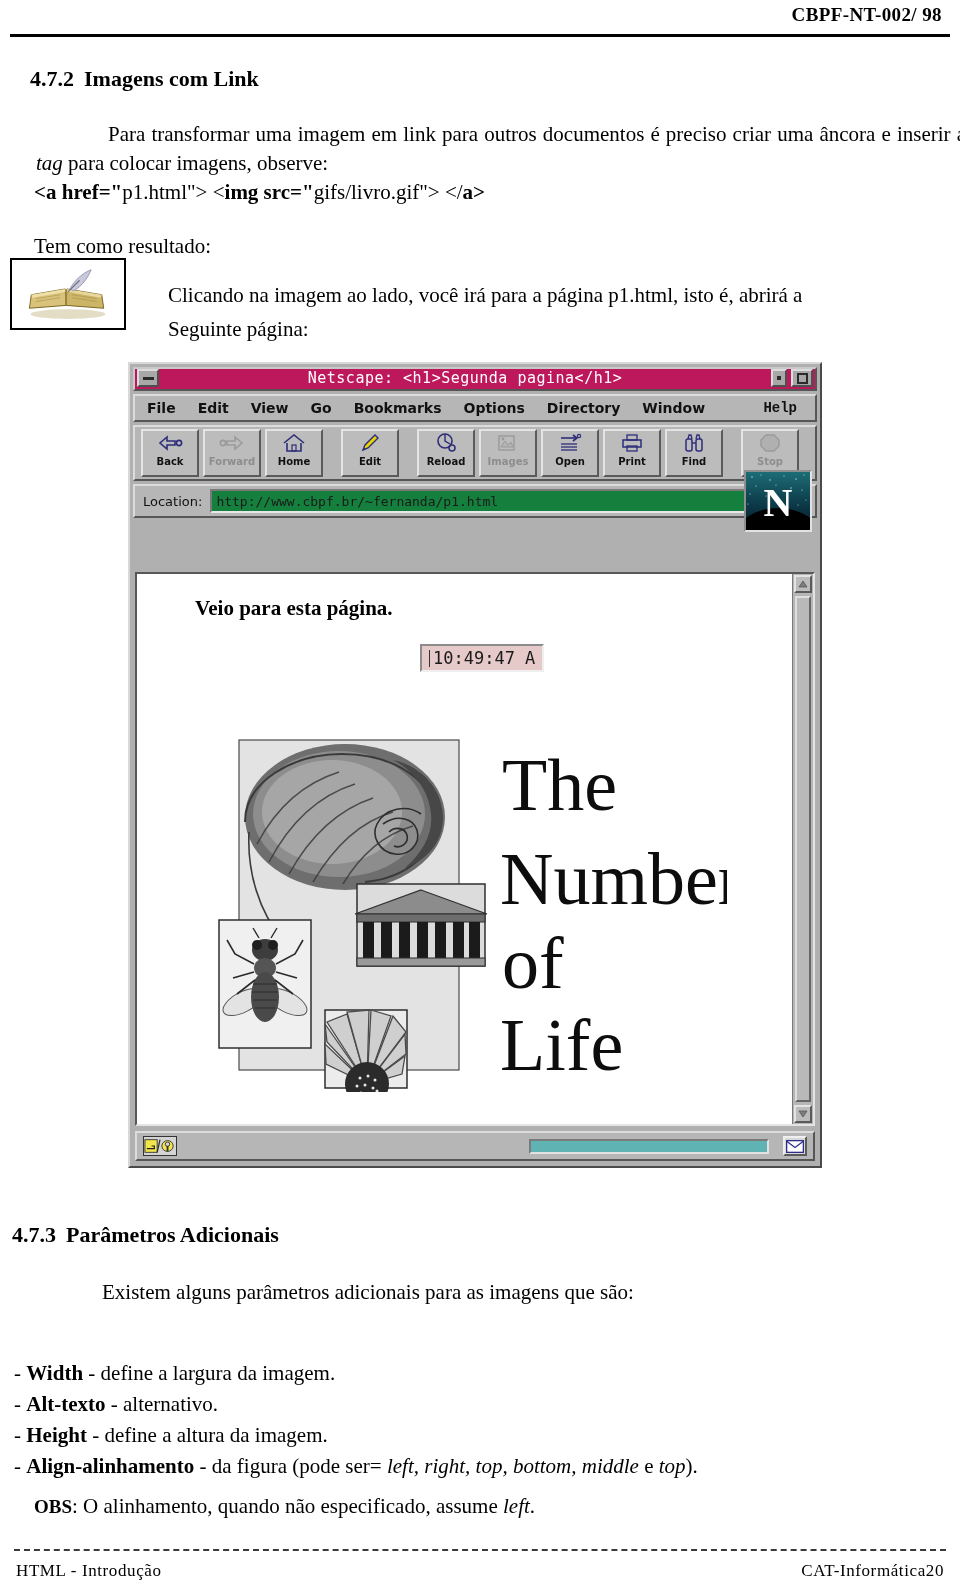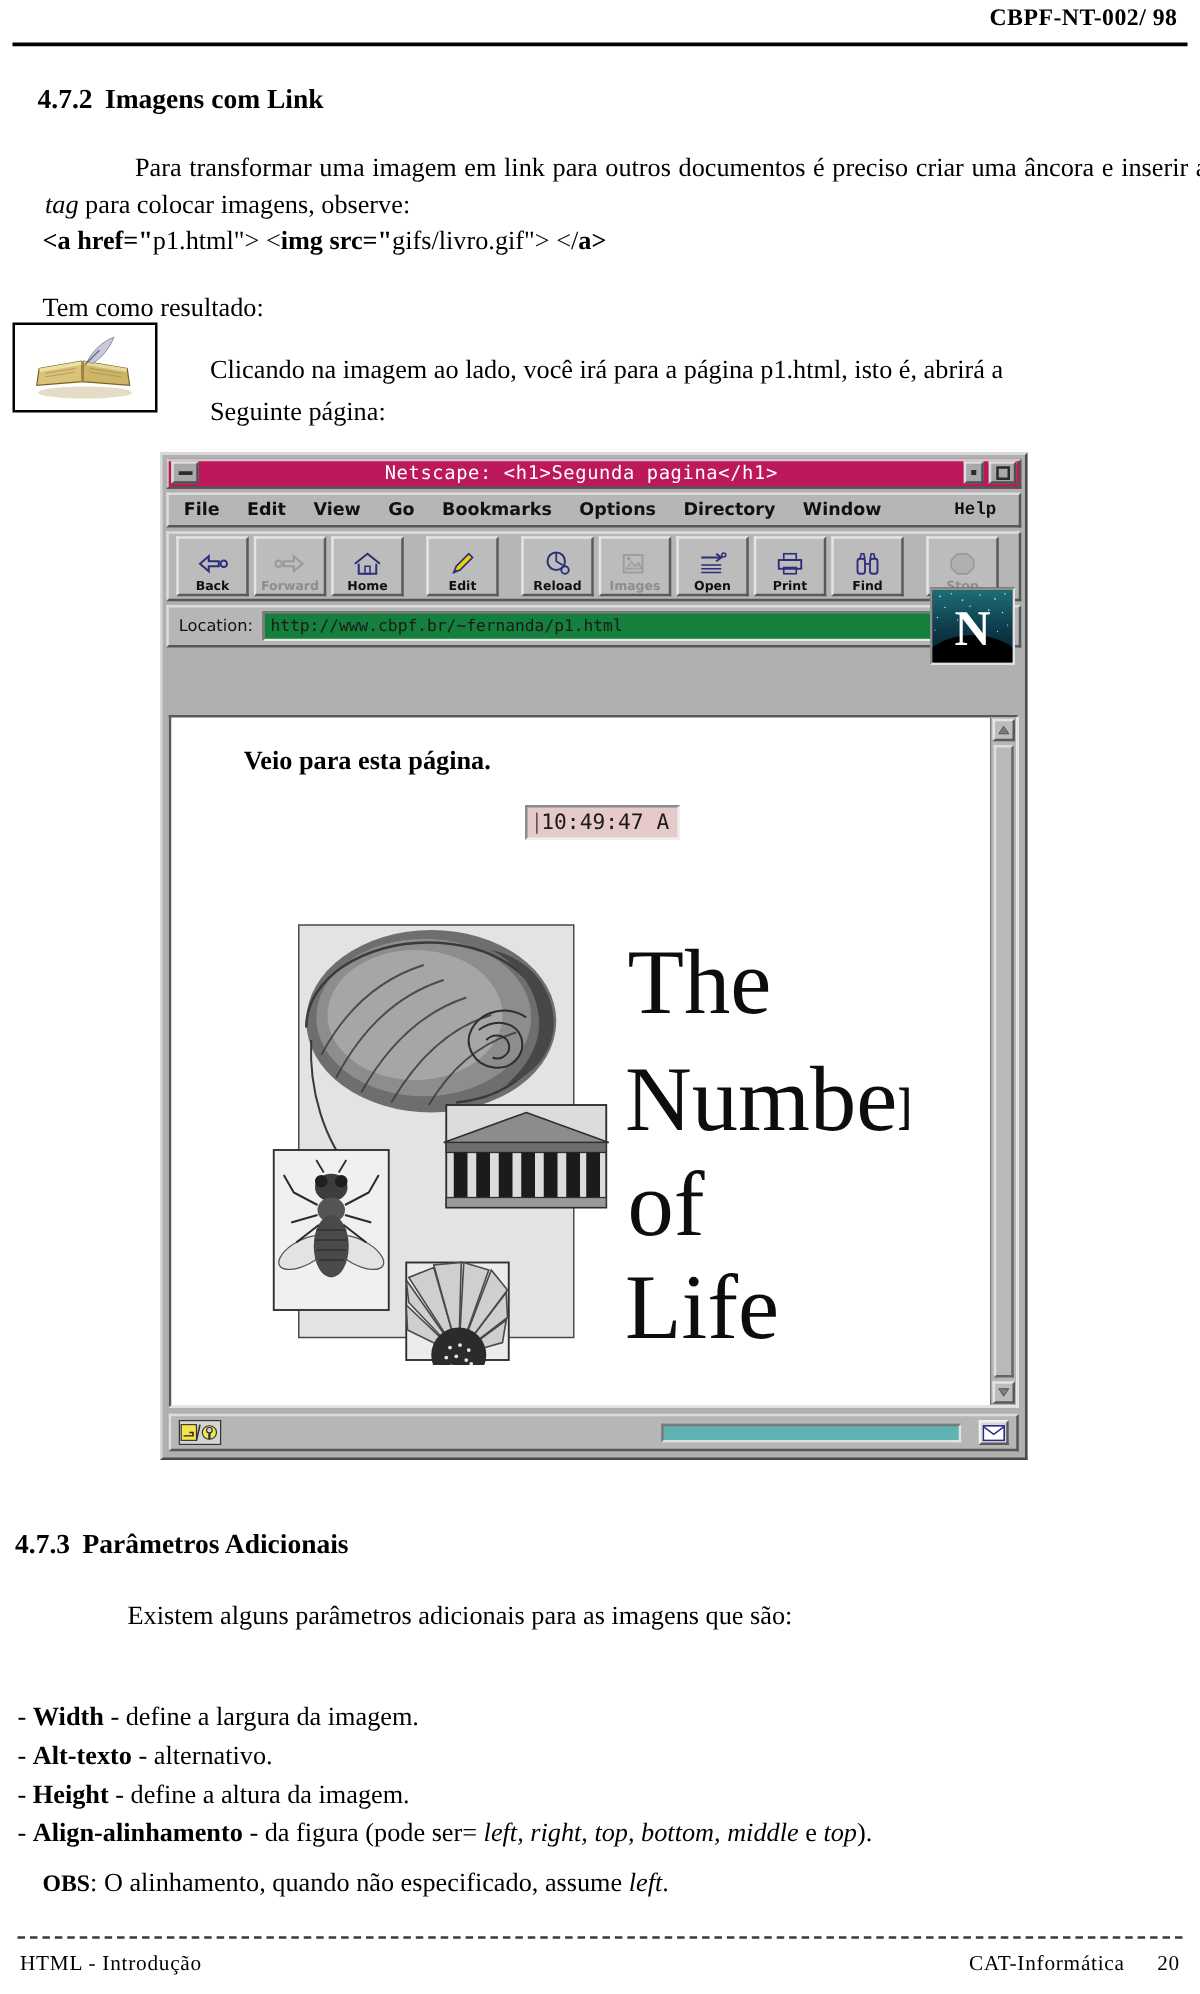--- a/index.html
+++ b/index.html
@@ -193,21 +193,21 @@
   }
   .tbtn {
     width: 58px; height: 48px;
     background: #bcbcbc;
     border-top: 2px solid #e4e4e4;
     border-left: 2px solid #e4e4e4;
     border-right: 2px solid #5a5a5a;
     border-bottom: 2px solid #5a5a5a;
     box-sizing: border-box;
     display: flex; flex-direction: column;
-    align-items: center; justify-content: flex-end;
+    align-items: center; justify-content: flex-start;
     font-size: 10px; font-weight: bold; color: #111;
   }
   .tbtn .glyph { height: 24px; display: flex; align-items: center; justify-content: center; }
   .tbtn .lab { margin-top: 1px; line-height: 11px; }
   .tbtn.disabled { color: #8d8d8d; }
   .tbtn.gap { margin-left: 14px; }
 
   .locbar {
     height: 34px;
     display: flex;
@@ -401,21 +401,21 @@
     position: absolute;
     bottom: 14px; left: 16px;
     font-size: 17px;
     letter-spacing: 0.6px;
   }
   .footer-right {
     position: absolute;
     bottom: 14px; right: 16px;
     font-size: 17px;
     letter-spacing: 0.6px;
-    display: flex; gap: 26px; align-items: baseline;
+    display: flex; align-items: baseline;
   }
 </style>
 </head>
 <body>
 
 <div class="doc-header">CBPF-NT-002/ 98</div>
 <div class="header-rule"></div>
 
 <div class="section-heading" id="sec-472">
   <span class="num">4.7.2</span><span>Imagens com Link</span>

